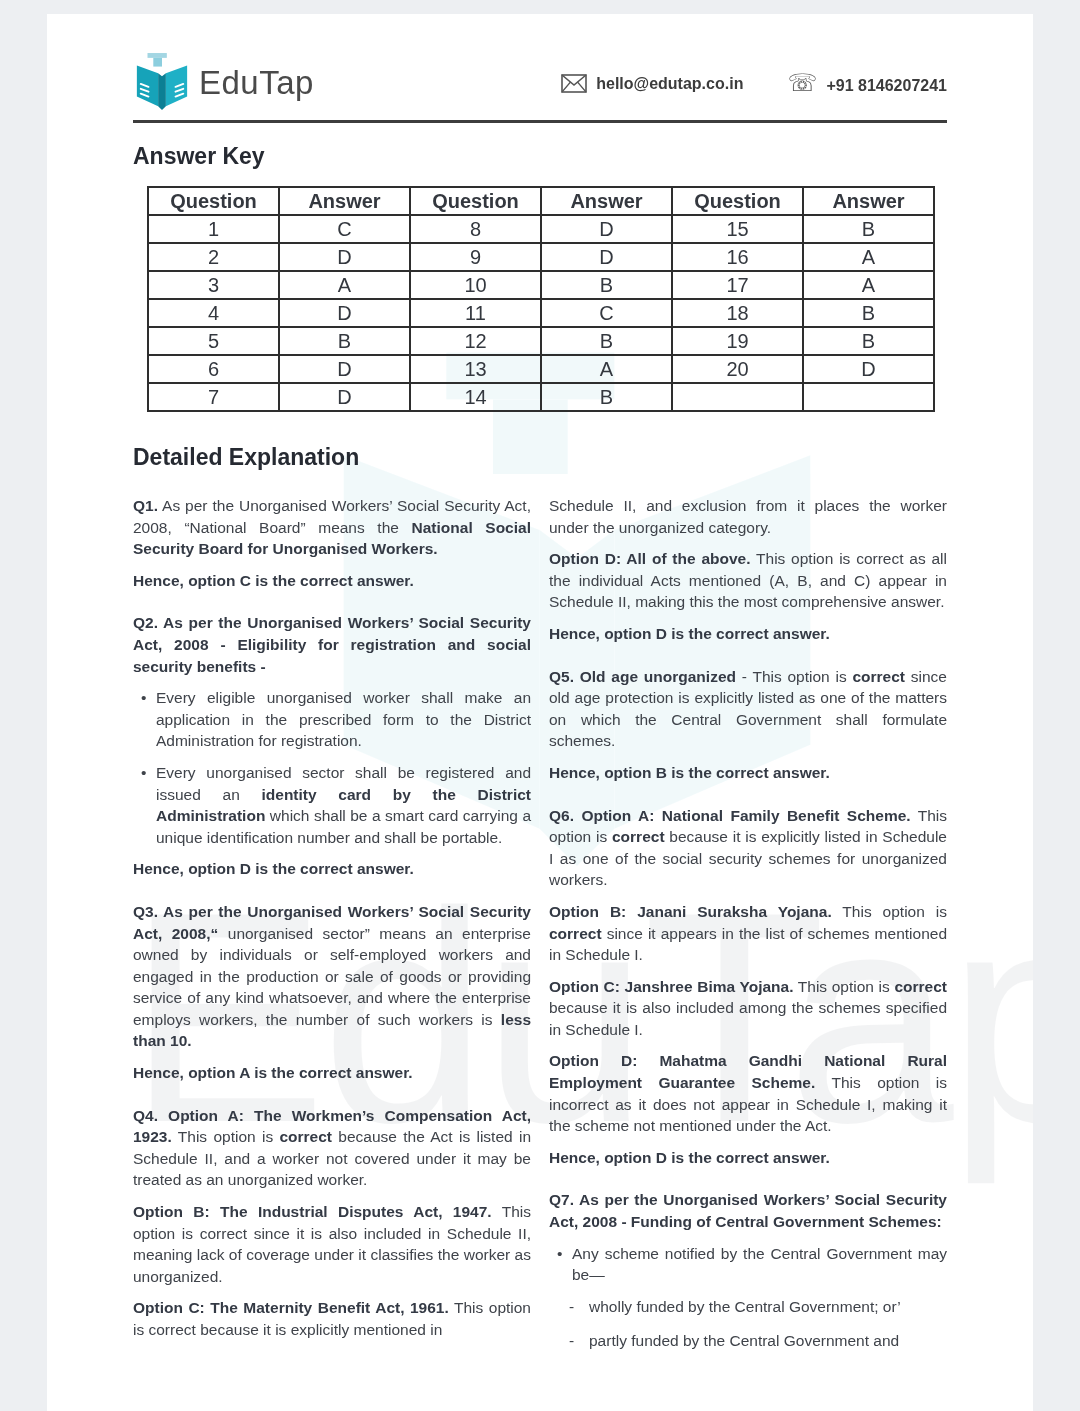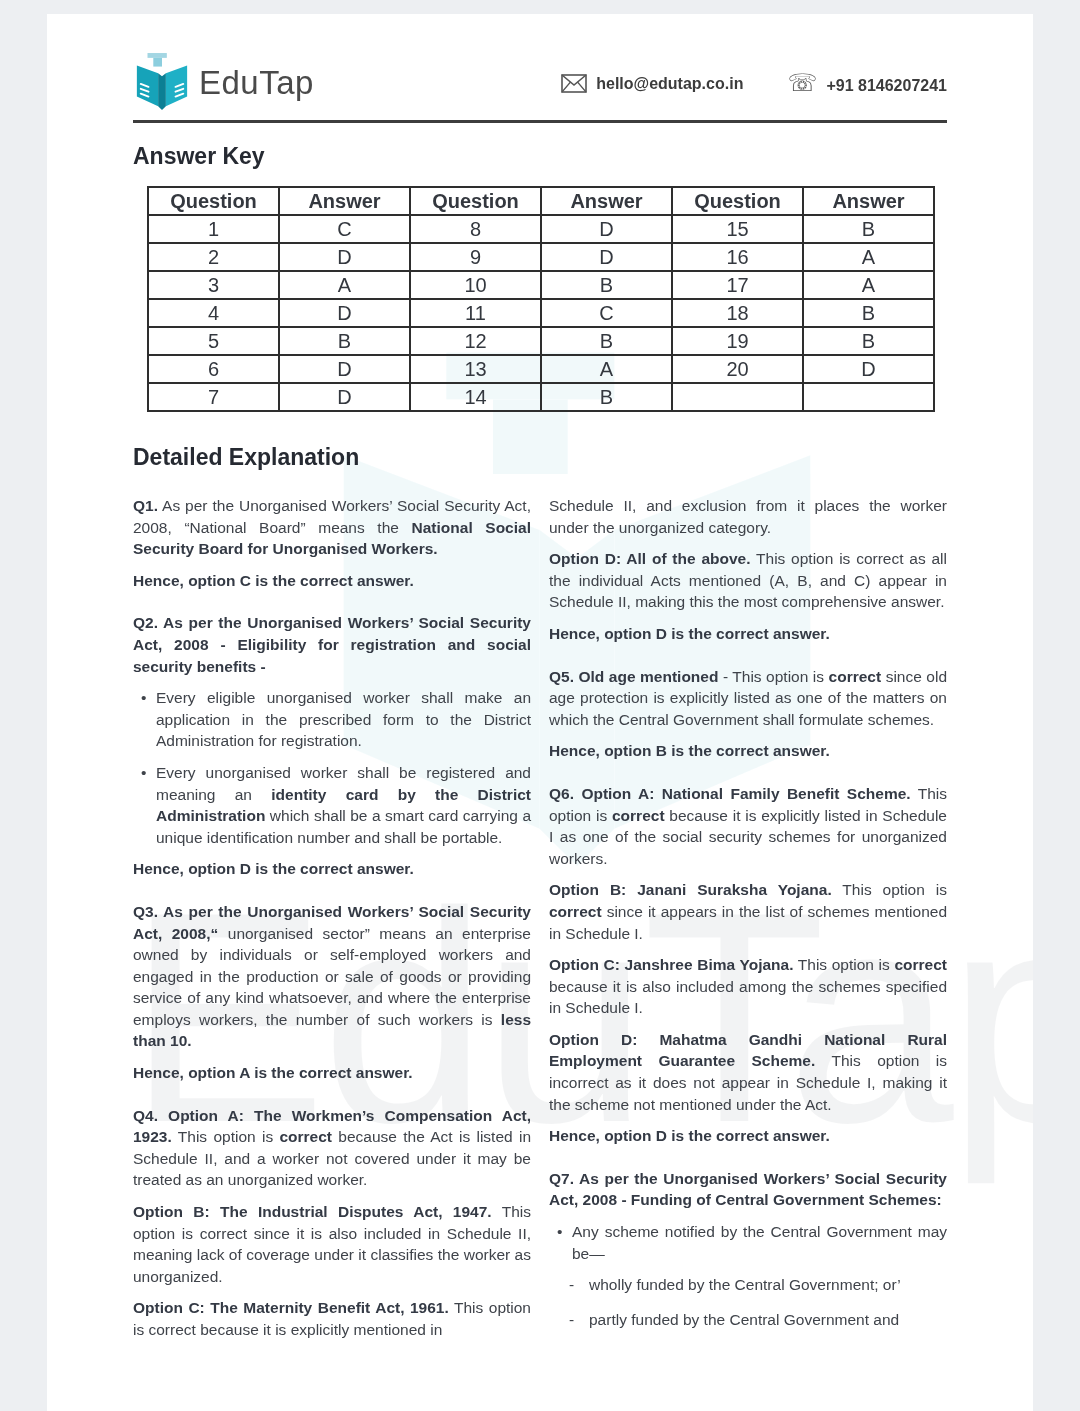--- a/index.html
+++ b/index.html
@@ -201,33 +201,33 @@
       </table>
 
     <h2 class="section-title title-detail">Detailed Explanation</h2>
 
     <div class="cols">
       <div class="col">
           <div class="blk p"><span class="b">Q1.</span><span> As per the Unorganised Workers’ Social Security Act, 2008, “National Board” means the </span><span class="b">National Social Security Board for Unorganised Workers.</span></div>
           <div class="blk p"><span class="b">Hence, option C is the correct answer.</span></div>
           <div class="blk p sp"><span class="b">Q2. As per the Unorganised Workers’ Social Security Act, 2008 - Eligibility for registration and social security benefits -</span></div>
           <div class="blk bullet"><span class="marker">•</span><span><span>Every eligible unorganised worker shall make an application in the prescribed form to the District Administration for registration.</span></span></div>
-          <div class="blk bullet"><span class="marker">•</span><span><span>Every unorganised worker shall be registered and meaning an </span><span class="b">identity card by the District Administration</span><span> which shall be a smart card carrying a unique identification number and shall be portable.</span></span></div>
+          <div class="blk bullet"><span class="marker">•</span><span><span>Every unorganised sector shall be registered and issued an </span><span class="b">identity card by the District Administration</span><span> which shall be a smart card carrying a unique identification number and shall be portable.</span></span></div>
           <div class="blk p"><span class="b">Hence, option D is the correct answer.</span></div>
           <div class="blk p sp"><span class="b">Q3. As per the Unorganised Workers’ Social Security Act, 2008,“</span><span> unorganised sector” means an enterprise owned by individuals or self-employed workers and engaged in the production or sale of goods or providing service of any kind whatsoever, and where the enterprise employs workers, the number of such workers is </span><span class="b">less than 10.</span></div>
           <div class="blk p"><span class="b">Hence, option A is the correct answer.</span></div>
           <div class="blk p sp"><span class="b">Q4. Option A: The Workmen’s Compensation Act, 1923.</span><span> This option is </span><span class="b">correct</span><span> because the Act is listed in Schedule II, and a worker not covered under it may be treated as an unorganized worker.</span></div>
           <div class="blk p"><span class="b">Option B: The Industrial Disputes Act, 1947.</span><span> This option is correct since it is also included in Schedule II, meaning lack of coverage under it classifies the worker as unorganized.</span></div>
           <div class="blk p"><span class="b">Option C: The Maternity Benefit Act, 1961.</span><span> This option is correct because it is explicitly mentioned in</span></div>
         </div>
       <div class="col">
           <div class="blk p"><span>Schedule II, and exclusion from it places the worker under the unorganized category.</span></div>
           <div class="blk p"><span class="b">Option D: All of the above.</span><span> This option is correct as all the individual Acts mentioned (A, B, and C) appear in Schedule II, making this the most comprehensive answer.</span></div>
           <div class="blk p"><span class="b">Hence, option D is the correct answer.</span></div>
-          <div class="blk p sp"><span class="b">Q5. Old age mentioned</span><span> - This option is </span><span class="b">correct</span><span> since old age protection is explicitly listed as one of the matters on which the Central Government shall formulate schemes.</span></div>
+          <div class="blk p sp"><span class="b">Q5. Old age unorganized</span><span> - This option is </span><span class="b">correct</span><span> since old age protection is explicitly listed as one of the matters on which the Central Government shall formulate schemes.</span></div>
           <div class="blk p"><span class="b">Hence, option B is the correct answer.</span></div>
           <div class="blk p sp"><span class="b">Q6. Option A: National Family Benefit Scheme.</span><span> This option is </span><span class="b">correct</span><span> because it is explicitly listed in Schedule I as one of the social security schemes for unorganized workers.</span></div>
           <div class="blk p"><span class="b">Option B: Janani Suraksha Yojana.</span><span> This option is </span><span class="b">correct</span><span> since it appears in the list of schemes mentioned in Schedule I.</span></div>
           <div class="blk p"><span class="b">Option C: Janshree Bima Yojana.</span><span> This option is </span><span class="b">correct</span><span> because it is also included among the schemes specified in Schedule I.</span></div>
           <div class="blk p"><span class="b">Option D: Mahatma Gandhi National Rural Employment Guarantee Scheme.</span><span> This option is incorrect as it does not appear in Schedule I, making it the scheme not mentioned under the Act.</span></div>
           <div class="blk p"><span class="b">Hence, option D is the correct answer.</span></div>
           <div class="blk p sp"><span class="b">Q7. As per the Unorganised Workers’ Social Security Act, 2008 - Funding of Central Government Schemes:</span></div>
           <div class="blk bullet"><span class="marker">•</span><span><span>Any scheme notified by the Central Government may be—</span></span></div>
           <div class="blk dash"><span class="marker">-</span><span><span>wholly funded by the Central Government; or’</span></span></div>
           <div class="blk dash"><span class="marker">-</span><span><span>partly funded by the Central Government and</span></span></div>

